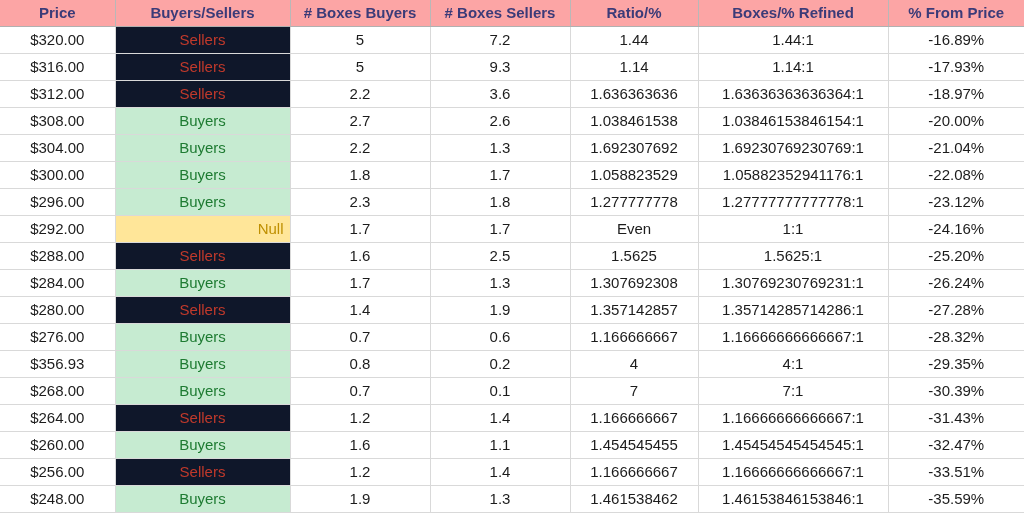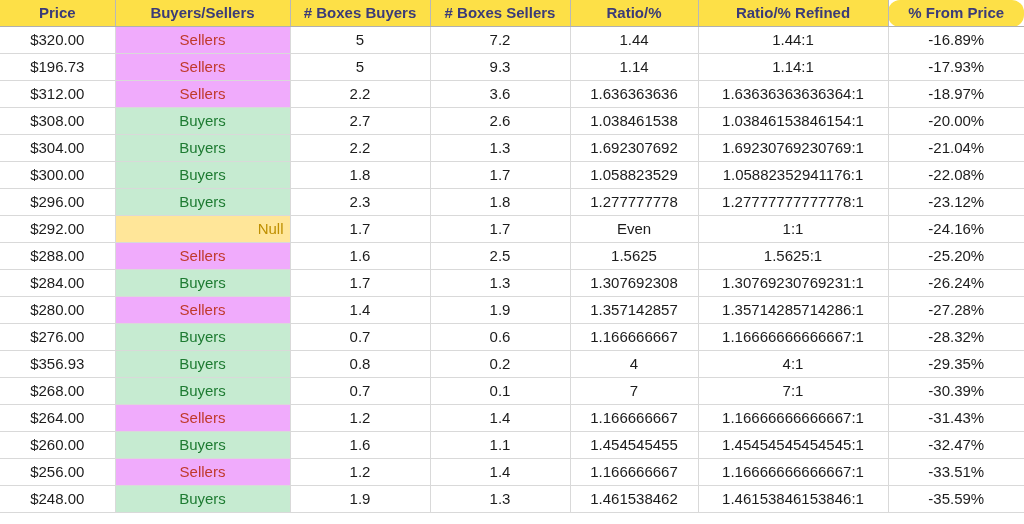--- a/index.html
+++ b/index.html
@@ -20,34 +20,34 @@
   }
   table.sheet col.c-price        { width: 115px; }
   table.sheet col.c-bs           { width: 175px; }
   table.sheet col.c-bb           { width: 140px; }
   table.sheet col.c-bsel         { width: 140px; }
   table.sheet col.c-ratio        { width: 128px; }
   table.sheet col.c-ratioref     { width: 190px; }
   table.sheet col.c-fromprice    { width: 136px; }
 
   thead th {
-    background: #fde047;
+    background: #fca5a5;
     color: #3B3B78;
     font-weight: bold;
     font-size: 15px;
     height: 26px;
     line-height: 26px;
     padding: 0 8px;
     text-align: center;
     border-right: 1px solid #b8b8b8;
     border-bottom: 1px solid #b0b0b0;
     white-space: nowrap;
     overflow: hidden;
   }
-  thead th:last-child { border-right: none; border-radius: 12px; }
+  thead th:last-child { border-right: none; }
 
   tbody td {
     height: 26px;
     line-height: 26px;
     font-size: 15px;
     color: #1c1c1c;
     text-align: center;
     padding: 0 6px;
     border-right: 1px solid #d9d9d9;
     border-bottom: 1px solid #d9d9d9;
@@ -58,21 +58,21 @@
   tbody td:last-child { border-right: none; }
 
   td.cell-price { text-align: center; border-radius: 8px; }
 
   td.state-buyers {
     background: #C6EBD1;
     color: #1E7B32;
     margin-top: 45px;
   }
   td.state-sellers {
-    background: #f0abfc;
+    background: #0f172a;
     color: #C0392B;
   }
   td.state-null {
     background: #FFE699;
     color: #BF8F00;
     text-align: right;
   }
 </style>
 </head>
 <body>
@@ -87,36 +87,36 @@
       <col class="c-ratioref">
       <col class="c-fromprice">
   </colgroup>
   <thead>
     <tr>
       <th>Price</th>
       <th>Buyers/Sellers</th>
       <th># Boxes Buyers</th>
       <th># Boxes Sellers</th>
       <th>Ratio/%</th>
-      <th>Ratio/% Refined</th>
+      <th>Boxes/% Refined</th>
       <th>% From Price</th>
     </tr>
   </thead>
   <tbody id="table-body">
       <tr>
         <td class="cell-price">$320.00</td>
         <td class="state-sellers">Sellers</td>
         <td>5</td>
         <td>7.2</td>
         <td>1.44</td>
         <td>1.44:1</td>
         <td>-16.89%</td>
       </tr>
       <tr>
-        <td class="cell-price">$196.73</td>
+        <td class="cell-price">$316.00</td>
         <td class="state-sellers">Sellers</td>
         <td>5</td>
         <td>9.3</td>
         <td>1.14</td>
         <td>1.14:1</td>
         <td>-17.93%</td>
       </tr>
       <tr>
         <td class="cell-price">$312.00</td>
         <td class="state-sellers">Sellers</td>

